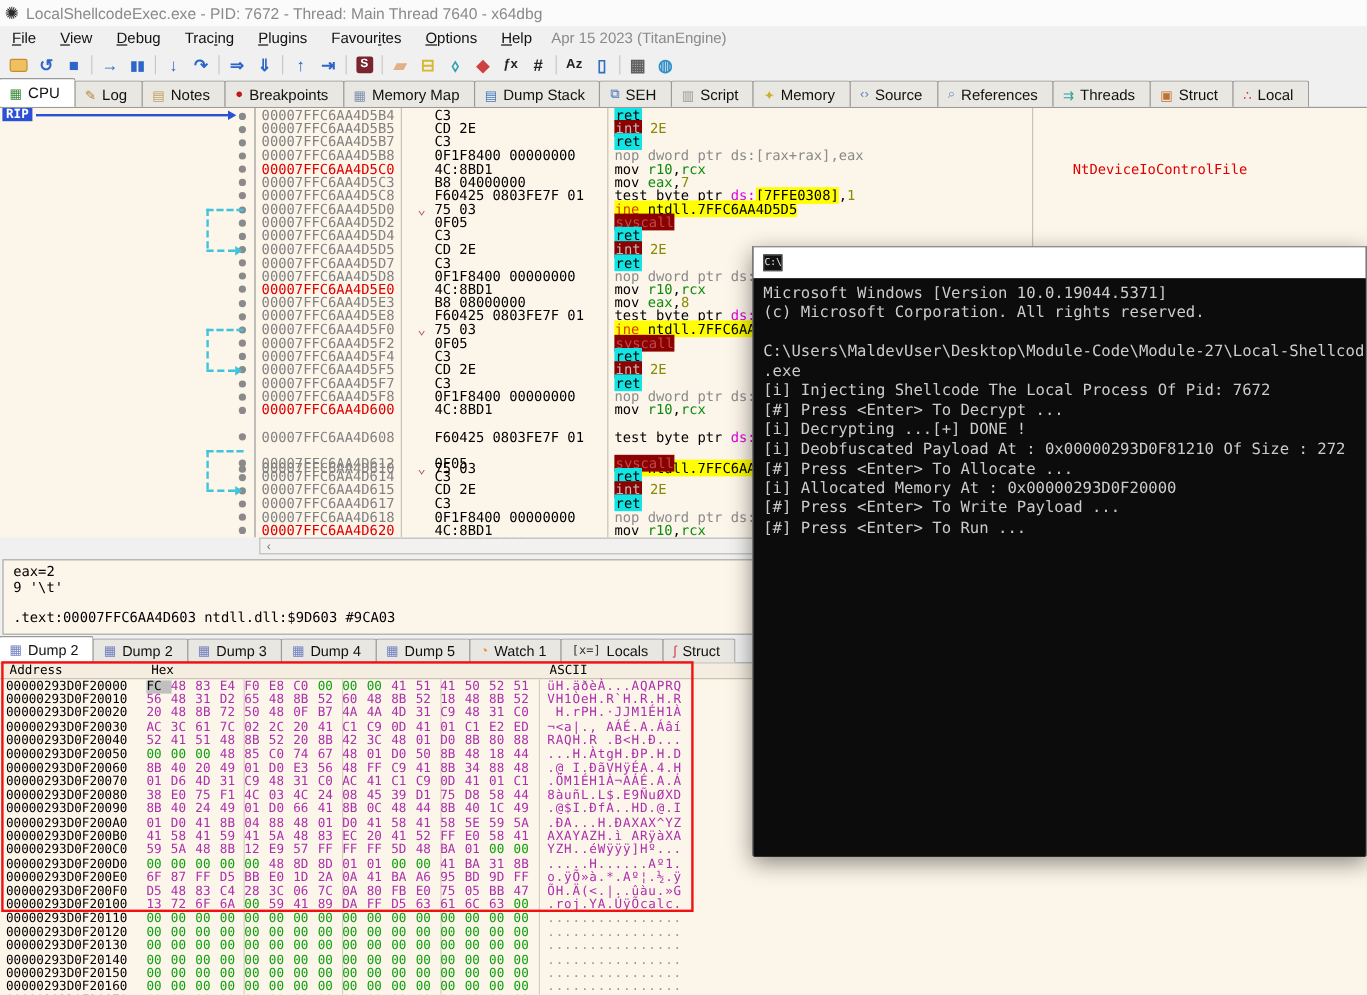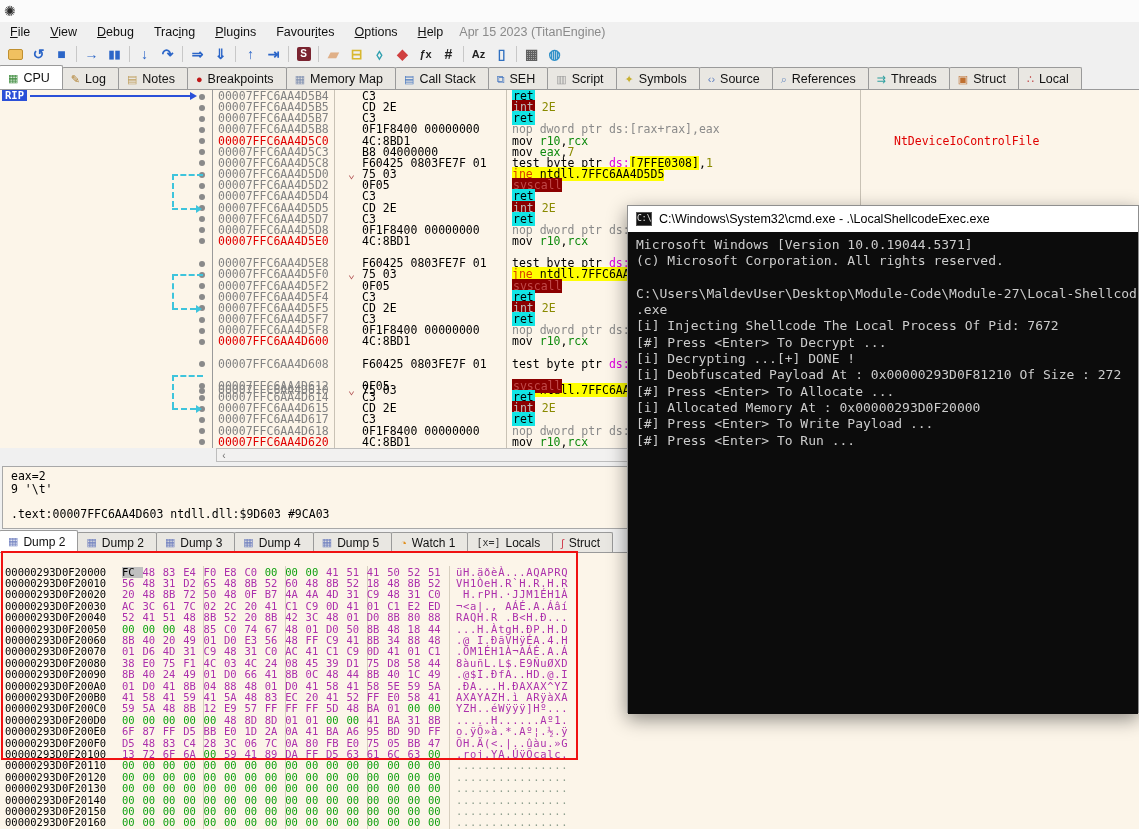--- a/index.html
+++ b/index.html
@@ -106,20 +106,21 @@
     font-size:8px; line-height:12px; text-align:center; font-family:"DejaVu Sans Mono",monospace; }
   .cmdbody { position:absolute; left:0; top:26px; width:100%; height:482px; background:#0C0C0C;
     padding:5px 0 0 8px; font-family:"DejaVu Sans Mono", monospace; font-size:13px;
     line-height:16.3px; color:#CCCCCC; white-space:pre; overflow:hidden; }
 </style>
 </head>
 <body>
 
 <div class="titlebar">
   <span class="bugicon">✺</span>
+  <span>LocalShellcodeExec.exe - PID: 7672 - Thread: Main Thread 7640 - x64dbg</span>
 </div>
 
 <div class="menubar" id="menubar">
     <span class="mitem"><u>F</u>ile</span>
     <span class="mitem"><u>V</u>iew</span>
     <span class="mitem"><u>D</u>ebug</span>
     <span class="mitem">Trac<u>i</u>ng</span>
     <span class="mitem"><u>P</u>lugins</span>
     <span class="mitem">Favour<u>i</u>tes</span>
     <span class="mitem"><u>O</u>ptions</span>
@@ -180,33 +181,33 @@
     <span class="tab">
       <span class="tabico" style="color: rgb(192, 24, 24);">●</span>
       <span>Breakpoints</span>
     </span>
     <span class="tab">
       <span class="tabico" style="color: rgb(128, 144, 176);">▦</span>
       <span>Memory Map</span>
     </span>
     <span class="tab">
       <span class="tabico" style="color: rgb(72, 120, 192);">▤</span>
-      <span>Call Stack</span>
+      <span>Dump Stack</span>
     </span>
     <span class="tab">
       <span class="tabico" style="color: rgb(72, 120, 192);">⧉</span>
       <span>SEH</span>
     </span>
     <span class="tab">
       <span class="tabico" style="color: rgb(154, 154, 154);">▥</span>
       <span>Script</span>
     </span>
     <span class="tab">
       <span class="tabico" style="color: rgb(200, 176, 48);">✦</span>
-      <span>Symbols</span>
+      <span>Memory</span>
     </span>
     <span class="tab">
       <span class="tabico" style="color: rgb(96, 128, 192);">‹›</span>
       <span>Source</span>
     </span>
     <span class="tab">
       <span class="tabico" style="color: rgb(112, 144, 192);">⌕</span>
       <span>References</span>
     </span>
     <span class="tab">
@@ -235,20 +236,21 @@
     <div class="drow" style="top: 45.6px;"><div class="bpdot" style="top: 2.5px;"></div><span class="da mono red">00007FFC6AA4D5C0</span><span class="db mono">4C:8BD1</span><span class="di mono"><span class="mn">mov </span><span class="reg">r10</span><span class="mn">,</span><span class="reg">rcx</span></span><span class="dc mono">NtDeviceIoControlFile</span></div>
     <div class="drow" style="top: 56.75px;"><div class="bpdot" style="top: 2.5px;"></div><span class="da mono">00007FFC6AA4D5C3</span><span class="db mono">B8 04000000</span><span class="di mono"><span class="mn">mov </span><span class="reg">eax</span><span class="mn">,</span><span class="imm">7</span></span></div>
     <div class="drow" style="top: 67.9px;"><div class="bpdot" style="top: 2.5px;"></div><span class="da mono">00007FFC6AA4D5C8</span><span class="db mono">F60425 0803FE7F 01</span><span class="di mono"><span class="mn">test byte ptr </span><span class="seg">ds:</span><span class="hly">[7FFE0308]</span><span class="mn">,</span><span class="imm">1</span></span></div>
     <div class="drow" style="top: 79.05px;"><div class="bpdot" style="top: 2.5px;"></div><span class="da mono">00007FFC6AA4D5D0</span><span class="jvmark">⌄</span><span class="db mono">75 03</span><span class="di mono"><span class="jne">jne </span><span class="jt">ntdll.7FFC6AA4D5D5</span></span></div>
     <div class="drow" style="top: 90.2px;"><div class="bpdot" style="top: 2.5px;"></div><span class="da mono">00007FFC6AA4D5D2</span><span class="db mono">0F05</span><span class="di mono"><span class="sysk">syscall</span></span></div>
     <div class="drow" style="top: 101.35px;"><div class="bpdot" style="top: 2.5px;"></div><span class="da mono">00007FFC6AA4D5D4</span><span class="db mono">C3</span><span class="di mono"><span class="retk">ret</span></span></div>
     <div class="drow" style="top: 112.5px;"><div class="bpdot" style="top: 2.5px;"></div><span class="da mono">00007FFC6AA4D5D5</span><span class="db mono">CD 2E</span><span class="di mono"><span class="intk">int</span><span class="imm"> 2E</span></span></div>
     <div class="drow" style="top: 123.65px;"><div class="bpdot" style="top: 2.5px;"></div><span class="da mono">00007FFC6AA4D5D7</span><span class="db mono">C3</span><span class="di mono"><span class="retk">ret</span></span></div>
     <div class="drow" style="top: 134.8px;"><div class="bpdot" style="top: 2.5px;"></div><span class="da mono">00007FFC6AA4D5D8</span><span class="db mono">0F1F8400 00000000</span><span class="di mono"><span class="gray">nop dword ptr ds:[rax+rax],eax</span></span></div>
     <div class="drow" style="top: 145.95px;"><div class="bpdot" style="top: 2.5px;"></div><span class="da mono red">00007FFC6AA4D5E0</span><span class="db mono">4C:8BD1</span><span class="di mono"><span class="mn">mov </span><span class="reg">r10</span><span class="mn">,</span><span class="reg">rcx</span></span></div>
+    <div class="drow" style="top: 157.1px;"><div class="bpdot" style="top: 2.5px;"></div><span class="da mono">00007FFC6AA4D5E3</span><span class="db mono">B8 08000000</span><span class="di mono"><span class="mn">mov </span><span class="reg">eax</span><span class="mn">,</span><span class="imm">8</span></span></div>
     <div class="drow" style="top: 168.25px;"><div class="bpdot" style="top: 2.5px;"></div><span class="da mono">00007FFC6AA4D5E8</span><span class="db mono">F60425 0803FE7F 01</span><span class="di mono"><span class="mn">test byte ptr </span><span class="seg">ds:</span><span class="hly">[7FFE0308]</span><span class="mn">,</span><span class="imm">1</span></span></div>
     <div class="drow" style="top: 179.4px;"><div class="bpdot" style="top: 2.5px;"></div><span class="da mono">00007FFC6AA4D5F0</span><span class="jvmark">⌄</span><span class="db mono">75 03</span><span class="di mono"><span class="jne">jne </span><span class="jt">ntdll.7FFC6AA4D5F5</span></span></div>
     <div class="drow" style="top: 190.55px;"><div class="bpdot" style="top: 2.5px;"></div><span class="da mono">00007FFC6AA4D5F2</span><span class="db mono">0F05</span><span class="di mono"><span class="sysk">syscall</span></span></div>
     <div class="drow" style="top: 201.7px;"><div class="bpdot" style="top: 2.5px;"></div><span class="da mono">00007FFC6AA4D5F4</span><span class="db mono">C3</span><span class="di mono"><span class="retk">ret</span></span></div>
     <div class="drow" style="top: 212.85px;"><div class="bpdot" style="top: 2.5px;"></div><span class="da mono">00007FFC6AA4D5F5</span><span class="db mono">CD 2E</span><span class="di mono"><span class="intk">int</span><span class="imm"> 2E</span></span></div>
     <div class="drow" style="top: 224px;"><div class="bpdot" style="top: 2.5px;"></div><span class="da mono">00007FFC6AA4D5F7</span><span class="db mono">C3</span><span class="di mono"><span class="retk">ret</span></span></div>
     <div class="drow" style="top: 235.15px;"><div class="bpdot" style="top: 2.5px;"></div><span class="da mono">00007FFC6AA4D5F8</span><span class="db mono">0F1F8400 00000000</span><span class="di mono"><span class="gray">nop dword ptr ds:[rax+rax],eax</span></span></div>
     <div class="drow" style="top: 246.3px;"><div class="bpdot" style="top: 2.5px;"></div><span class="da mono red">00007FFC6AA4D600</span><span class="db mono">4C:8BD1</span><span class="di mono"><span class="mn">mov </span><span class="reg">r10</span><span class="mn">,</span><span class="reg">rcx</span></span></div>
     <div class="drow" style="top: 268.6px;"><div class="bpdot" style="top: 2.5px;"></div><span class="da mono">00007FFC6AA4D608</span><span class="db mono">F60425 0803FE7F 01</span><span class="di mono"><span class="mn">test byte ptr </span><span class="seg">ds:</span><span class="hly">[7FFE0308]</span><span class="mn">,</span><span class="imm">1</span></span></div>
     <div class="drow" style="top: 295px;"><div class="bpdot" style="top: 2.5px;"></div><span class="da mono">00007FFC6AA4D610</span><span class="jvmark">⌄</span><span class="db mono">75 03</span><span class="di mono"><span class="jne">jne </span><span class="jt">ntdll.7FFC6AA4D615</span></span></div>
@@ -314,20 +316,25 @@
       <span class="tabico mono" style="color: rgb(51, 51, 51); font-size: 10px;">[x=]</span>
       <span>Locals</span>
     </span>
     <span class="dtab">
       <span class="tabico" style="color: rgb(208, 64, 80);">ʃ</span>
       <span>Struct</span>
     </span>
   </div>
 
 <div class="dumppanel" id="dumppanel">
+    <div class="dhead">
+      <span style="left: 8px;">Address</span>
+      <span style="left: 126px;">Hex</span>
+      <span style="left: 458px;">ASCII</span>
+    </div>
     <div class="gsep" style="left: 203px;"></div>
     <div class="gsep" style="left: 285px;"></div>
     <div class="gsep" style="left: 367px;"></div>
     <div class="gsep" style="left: 449px;"></div>
     <div class="hrow" style="top: 13.5px; left: 0px; width: 1139px;"><span class="haddr">00000293D0F20000</span><span class="hbyte bm bsel" style="left: 122px;">FC</span><span class="hbyte bm" style="left: 142.4px;">48</span><span class="hbyte bm" style="left: 162.8px;">83</span><span class="hbyte bm" style="left: 183.2px;">E4</span><span class="hbyte bm" style="left: 203.6px;">F0</span><span class="hbyte bm" style="left: 224px;">E8</span><span class="hbyte bm" style="left: 244.4px;">C0</span><span class="hbyte bz" style="left: 264.8px;">00</span><span class="hbyte bz" style="left: 285.2px;">00</span><span class="hbyte bz" style="left: 305.6px;">00</span><span class="hbyte bm" style="left: 326px;">41</span><span class="hbyte bm" style="left: 346.4px;">51</span><span class="hbyte bm" style="left: 366.8px;">41</span><span class="hbyte bm" style="left: 387.2px;">50</span><span class="hbyte bm" style="left: 407.6px;">52</span><span class="hbyte bm" style="left: 428px;">51</span><span class="hascii">üH.äðèÀ...AQAPRQ</span></div>
     <div class="hrow" style="top: 24.9px; left: 0px; width: 1139px;"><span class="haddr">00000293D0F20010</span><span class="hbyte bm" style="left: 122px;">56</span><span class="hbyte bm" style="left: 142.4px;">48</span><span class="hbyte bm" style="left: 162.8px;">31</span><span class="hbyte bm" style="left: 183.2px;">D2</span><span class="hbyte bm" style="left: 203.6px;">65</span><span class="hbyte bm" style="left: 224px;">48</span><span class="hbyte bm" style="left: 244.4px;">8B</span><span class="hbyte bm" style="left: 264.8px;">52</span><span class="hbyte bm" style="left: 285.2px;">60</span><span class="hbyte bm" style="left: 305.6px;">48</span><span class="hbyte bm" style="left: 326px;">8B</span><span class="hbyte bm" style="left: 346.4px;">52</span><span class="hbyte bm" style="left: 366.8px;">18</span><span class="hbyte bm" style="left: 387.2px;">48</span><span class="hbyte bm" style="left: 407.6px;">8B</span><span class="hbyte bm" style="left: 428px;">52</span><span class="hascii">VH1ÒeH.R`H.R.H.R</span></div>
     <div class="hrow" style="top: 36.3px; left: 0px; width: 1139px;"><span class="haddr">00000293D0F20020</span><span class="hbyte bm" style="left: 122px;">20</span><span class="hbyte bm" style="left: 142.4px;">48</span><span class="hbyte bm" style="left: 162.8px;">8B</span><span class="hbyte bm" style="left: 183.2px;">72</span><span class="hbyte bm" style="left: 203.6px;">50</span><span class="hbyte bm" style="left: 224px;">48</span><span class="hbyte bm" style="left: 244.4px;">0F</span><span class="hbyte bm" style="left: 264.8px;">B7</span><span class="hbyte bm" style="left: 285.2px;">4A</span><span class="hbyte bm" style="left: 305.6px;">4A</span><span class="hbyte bm" style="left: 326px;">4D</span><span class="hbyte bm" style="left: 346.4px;">31</span><span class="hbyte bm" style="left: 366.8px;">C9</span><span class="hbyte bm" style="left: 387.2px;">48</span><span class="hbyte bm" style="left: 407.6px;">31</span><span class="hbyte bm" style="left: 428px;">C0</span><span class="hascii"> H.rPH.·JJM1ÉH1À</span></div>
     <div class="hrow" style="top: 47.7px; left: 0px; width: 1139px;"><span class="haddr">00000293D0F20030</span><span class="hbyte bm" style="left: 122px;">AC</span><span class="hbyte bm" style="left: 142.4px;">3C</span><span class="hbyte bm" style="left: 162.8px;">61</span><span class="hbyte bm" style="left: 183.2px;">7C</span><span class="hbyte bm" style="left: 203.6px;">02</span><span class="hbyte bm" style="left: 224px;">2C</span><span class="hbyte bm" style="left: 244.4px;">20</span><span class="hbyte bm" style="left: 264.8px;">41</span><span class="hbyte bm" style="left: 285.2px;">C1</span><span class="hbyte bm" style="left: 305.6px;">C9</span><span class="hbyte bm" style="left: 326px;">0D</span><span class="hbyte bm" style="left: 346.4px;">41</span><span class="hbyte bm" style="left: 366.8px;">01</span><span class="hbyte bm" style="left: 387.2px;">C1</span><span class="hbyte bm" style="left: 407.6px;">E2</span><span class="hbyte bm" style="left: 428px;">ED</span><span class="hascii">¬&lt;a|., AÁÉ.A.Áâí</span></div>
     <div class="hrow" style="top: 59.1px; left: 0px; width: 1139px;"><span class="haddr">00000293D0F20040</span><span class="hbyte bm" style="left: 122px;">52</span><span class="hbyte bm" style="left: 142.4px;">41</span><span class="hbyte bm" style="left: 162.8px;">51</span><span class="hbyte bm" style="left: 183.2px;">48</span><span class="hbyte bm" style="left: 203.6px;">8B</span><span class="hbyte bm" style="left: 224px;">52</span><span class="hbyte bm" style="left: 244.4px;">20</span><span class="hbyte bm" style="left: 264.8px;">8B</span><span class="hbyte bm" style="left: 285.2px;">42</span><span class="hbyte bm" style="left: 305.6px;">3C</span><span class="hbyte bm" style="left: 326px;">48</span><span class="hbyte bm" style="left: 346.4px;">01</span><span class="hbyte bm" style="left: 366.8px;">D0</span><span class="hbyte bm" style="left: 387.2px;">8B</span><span class="hbyte bm" style="left: 407.6px;">80</span><span class="hbyte bm" style="left: 428px;">88</span><span class="hascii">RAQH.R .B&lt;H.Ð...</span></div>
     <div class="hrow" style="top: 70.5px; left: 0px; width: 1139px;"><span class="haddr">00000293D0F20050</span><span class="hbyte bz" style="left: 122px;">00</span><span class="hbyte bz" style="left: 142.4px;">00</span><span class="hbyte bz" style="left: 162.8px;">00</span><span class="hbyte bm" style="left: 183.2px;">48</span><span class="hbyte bm" style="left: 203.6px;">85</span><span class="hbyte bm" style="left: 224px;">C0</span><span class="hbyte bm" style="left: 244.4px;">74</span><span class="hbyte bm" style="left: 264.8px;">67</span><span class="hbyte bm" style="left: 285.2px;">48</span><span class="hbyte bm" style="left: 305.6px;">01</span><span class="hbyte bm" style="left: 326px;">D0</span><span class="hbyte bm" style="left: 346.4px;">50</span><span class="hbyte bm" style="left: 366.8px;">8B</span><span class="hbyte bm" style="left: 387.2px;">48</span><span class="hbyte bm" style="left: 407.6px;">18</span><span class="hbyte bm" style="left: 428px;">44</span><span class="hascii">...H.ÀtgH.ÐP.H.D</span></div>
@@ -349,16 +356,15 @@
     <div class="hrow" style="top: 252.9px; left: 0px; width: 1139px;"><span class="haddr">00000293D0F20150</span><span class="hbyte bz" style="left: 122px;">00</span><span class="hbyte bz" style="left: 142.4px;">00</span><span class="hbyte bz" style="left: 162.8px;">00</span><span class="hbyte bz" style="left: 183.2px;">00</span><span class="hbyte bz" style="left: 203.6px;">00</span><span class="hbyte bz" style="left: 224px;">00</span><span class="hbyte bz" style="left: 244.4px;">00</span><span class="hbyte bz" style="left: 264.8px;">00</span><span class="hbyte bz" style="left: 285.2px;">00</span><span class="hbyte bz" style="left: 305.6px;">00</span><span class="hbyte bz" style="left: 326px;">00</span><span class="hbyte bz" style="left: 346.4px;">00</span><span class="hbyte bz" style="left: 366.8px;">00</span><span class="hbyte bz" style="left: 387.2px;">00</span><span class="hbyte bz" style="left: 407.6px;">00</span><span class="hbyte bz" style="left: 428px;">00</span><span class="hascii zz">................</span></div>
     <div class="hrow" style="top: 264.3px; left: 0px; width: 1139px;"><span class="haddr">00000293D0F20160</span><span class="hbyte bz" style="left: 122px;">00</span><span class="hbyte bz" style="left: 142.4px;">00</span><span class="hbyte bz" style="left: 162.8px;">00</span><span class="hbyte bz" style="left: 183.2px;">00</span><span class="hbyte bz" style="left: 203.6px;">00</span><span class="hbyte bz" style="left: 224px;">00</span><span class="hbyte bz" style="left: 244.4px;">00</span><span class="hbyte bz" style="left: 264.8px;">00</span><span class="hbyte bz" style="left: 285.2px;">00</span><span class="hbyte bz" style="left: 305.6px;">00</span><span class="hbyte bz" style="left: 326px;">00</span><span class="hbyte bz" style="left: 346.4px;">00</span><span class="hbyte bz" style="left: 366.8px;">00</span><span class="hbyte bz" style="left: 387.2px;">00</span><span class="hbyte bz" style="left: 407.6px;">00</span><span class="hbyte bz" style="left: 428px;">00</span><span class="hascii zz">................</span></div>
     <div class="hrow" style="top: 275.7px; left: 0px; width: 1139px;"><span class="haddr">00000293D0F20170</span><span class="hbyte bz" style="left: 122px;">00</span><span class="hbyte bz" style="left: 142.4px;">00</span><span class="hbyte bz" style="left: 162.8px;">00</span><span class="hbyte bz" style="left: 183.2px;">00</span><span class="hbyte bz" style="left: 203.6px;">00</span><span class="hbyte bz" style="left: 224px;">00</span><span class="hbyte bz" style="left: 244.4px;">00</span><span class="hbyte bz" style="left: 264.8px;">00</span><span class="hbyte bz" style="left: 285.2px;">00</span><span class="hbyte bz" style="left: 305.6px;">00</span><span class="hbyte bz" style="left: 326px;">00</span><span class="hbyte bz" style="left: 346.4px;">00</span><span class="hbyte bz" style="left: 366.8px;">00</span><span class="hbyte bz" style="left: 387.2px;">00</span><span class="hbyte bz" style="left: 407.6px;">00</span><span class="hbyte bz" style="left: 428px;">00</span><span class="hascii zz">................</span></div>
   </div>
 
 <div class="redbox"></div>
 
 <div class="cmdwin">
   <div class="cmdtitle">
     <span class="cmdico">C:\</span>
-    <span>C:\Windows\System32\cmd.exe - .\LocalShellcodeExec.exe</span>
   </div>
   <div class="cmdbody" id="cmdbody"><div>Microsoft Windows [Version 10.0.19044.5371]</div><div>(c) Microsoft Corporation. All rights reserved.</div><div>&nbsp;</div><div>C:\Users\MaldevUser\Desktop\Module-Code\Module-27\Local-Shellcod</div><div>.exe</div><div>[i] Injecting Shellcode The Local Process Of Pid: 7672</div><div>[#] Press &lt;Enter&gt; To Decrypt ...</div><div>[i] Decrypting ...[+] DONE !</div><div>[i] Deobfuscated Payload At : 0x00000293D0F81210 Of Size : 272</div><div>[#] Press &lt;Enter&gt; To Allocate ...</div><div>[i] Allocated Memory At : 0x00000293D0F20000</div><div>[#] Press &lt;Enter&gt; To Write Payload ...</div><div>[#] Press &lt;Enter&gt; To Run ...</div></div>
 </div>
 
 </body></html>

